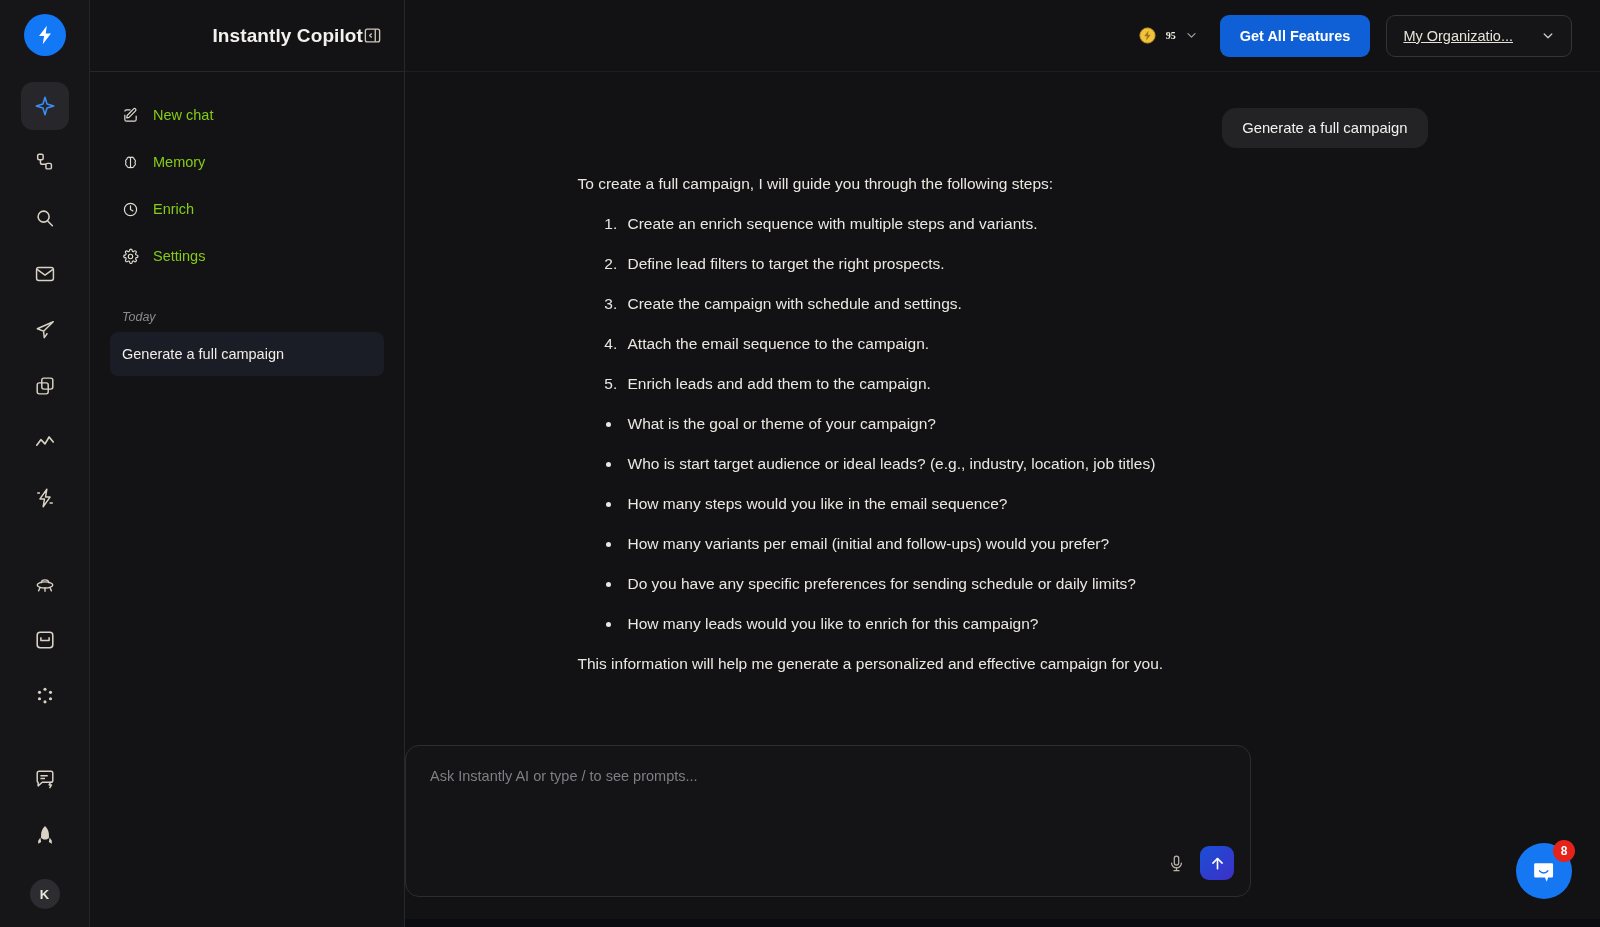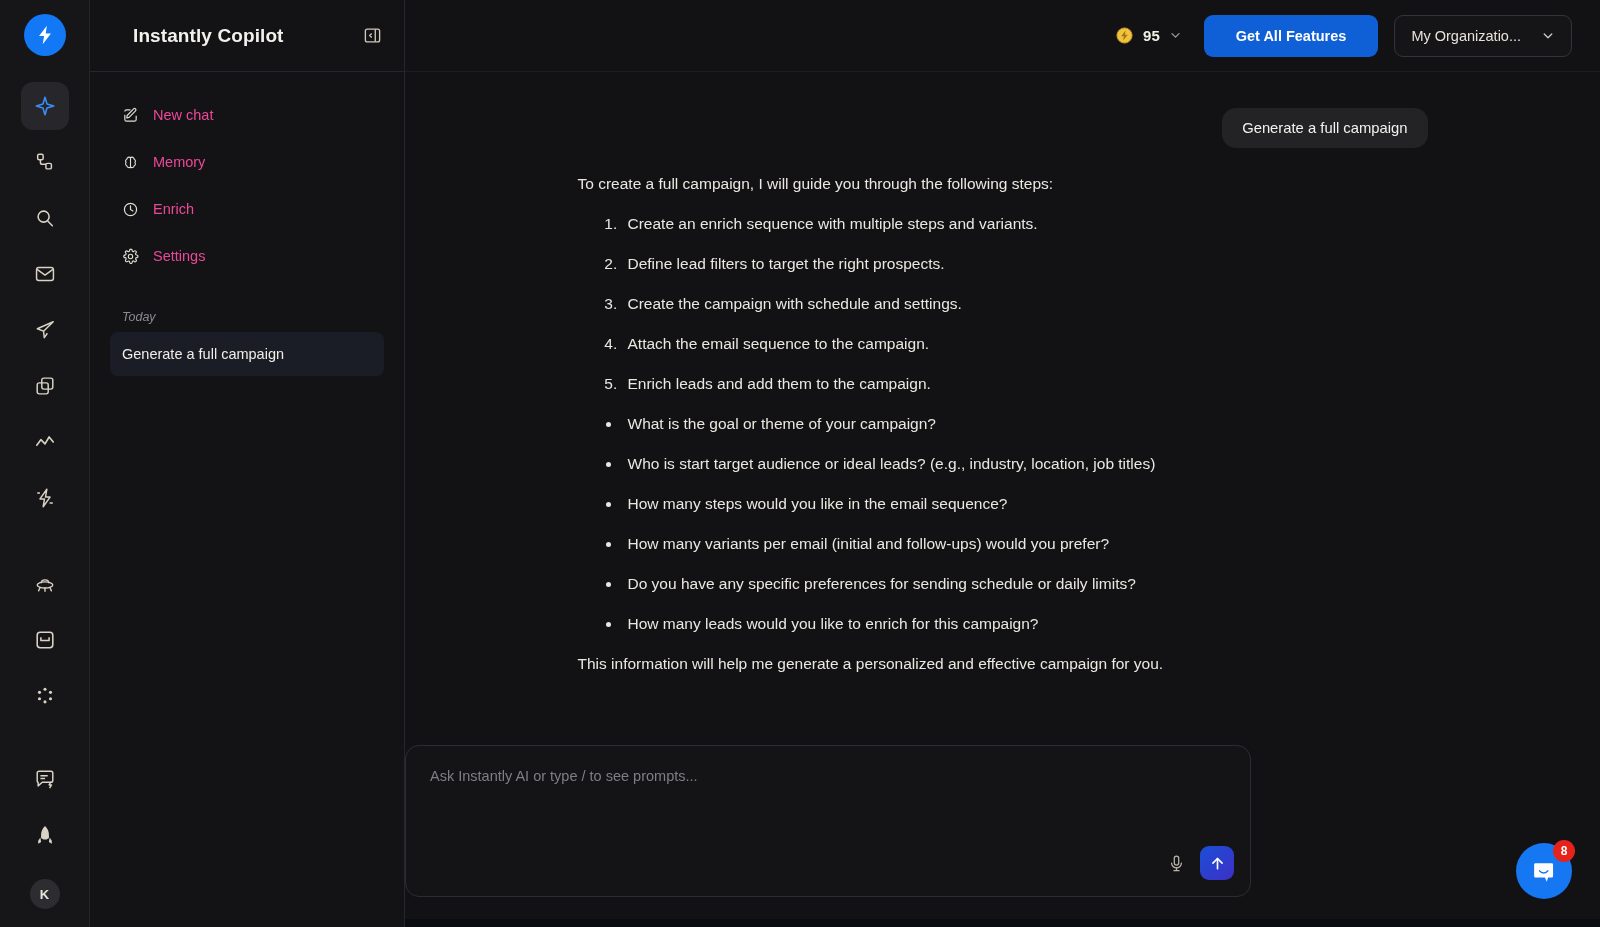--- a/index.html
+++ b/index.html
@@ -63,30 +63,30 @@
     display: flex; flex-direction: column;
   }
   .sb-header {
     height: 72px; flex: 0 0 72px;
     border-bottom: 1px solid #262630;
     display: flex; align-items: center;
     padding: 0 22px 0 43px;
   }
   .sb-title {
     color: #f3f1ec; font-size: 19px; font-weight: bold;
-    letter-spacing: .1px; flex: 1;
+    letter-spacing: .1px; flex: 1; text-align: right;
   }
   .collapse-btn { color: #cfc8bb; display: flex; align-items: center; }
   .collapse-btn svg { width: 19px; height: 19px; }
 
   .sb-menu { padding: 24px 20px 0 20px; }
   .sb-item {
     display: flex; align-items: center; gap: 14px;
     height: 38px; padding: 0 12px; border-radius: 8px;
-    color: #ec4899; font-size: 14.5px;
+    color: #84cc16; font-size: 14.5px;
     margin-bottom: 9px;
   }
   .sb-item svg { width: 17px; height: 17px; flex: 0 0 17px; color: #e2ddd3; }
 
   .sb-section {
     color: #8a8a90; font-size: 12.5px;
     padding: 26px 32px 8px 32px;
     font-style: italic;
   }
   .sb-history { padding: 0 20px; }
@@ -105,39 +105,41 @@
     position: relative;
   }
   .topbar {
     height: 72px; flex: 0 0 72px;
     border-bottom: 1px solid #1e1e22;
     display: flex; align-items: center; justify-content: flex-end;
     padding-right: 28px; gap: 16px;
   }
   .credits {
     display: flex; align-items: center; gap: 9px;
-    color: #f2efe8; font-size: 15px; font-weight: bold;
+    color: #f2efe8; font-size: 10px; font-weight: bold;
     padding: 6px 6px;
+    font-family: Liberation Serif, serif;
   }
   .coin { width: 19px; height: 19px; }
   .credits .chev { color: #9b9b9f; display: flex; }
   .credits .chev svg { width: 13px; height: 13px; }
   .btn-primary {
     background: #0f5fd6; color: #ffffff;
     font-size: 14.5px; font-weight: bold;
-    padding: 0 32px; height: 42px;
+    padding: 0 20px; height: 42px;
     border-radius: 9px;
     display: flex; align-items: center;
   }
   .btn-org {
     border: 1px solid #33333a; border-radius: 9px;
     height: 42px; padding: 0 16px;
-    display: flex; align-items: center; gap: 20px;
+    display: flex; align-items: center; gap: 28px;
     color: #e7e3da; font-size: 14.5px;
     background: #151517;
+    text-decoration: underline;
   }
   .btn-org svg { width: 14px; height: 14px; color: #cfccc4; }
 
   
   .chat {
     flex: 1;
     padding: 36px 0 0 0;
     overflow: hidden;
     position: relative;
   }

